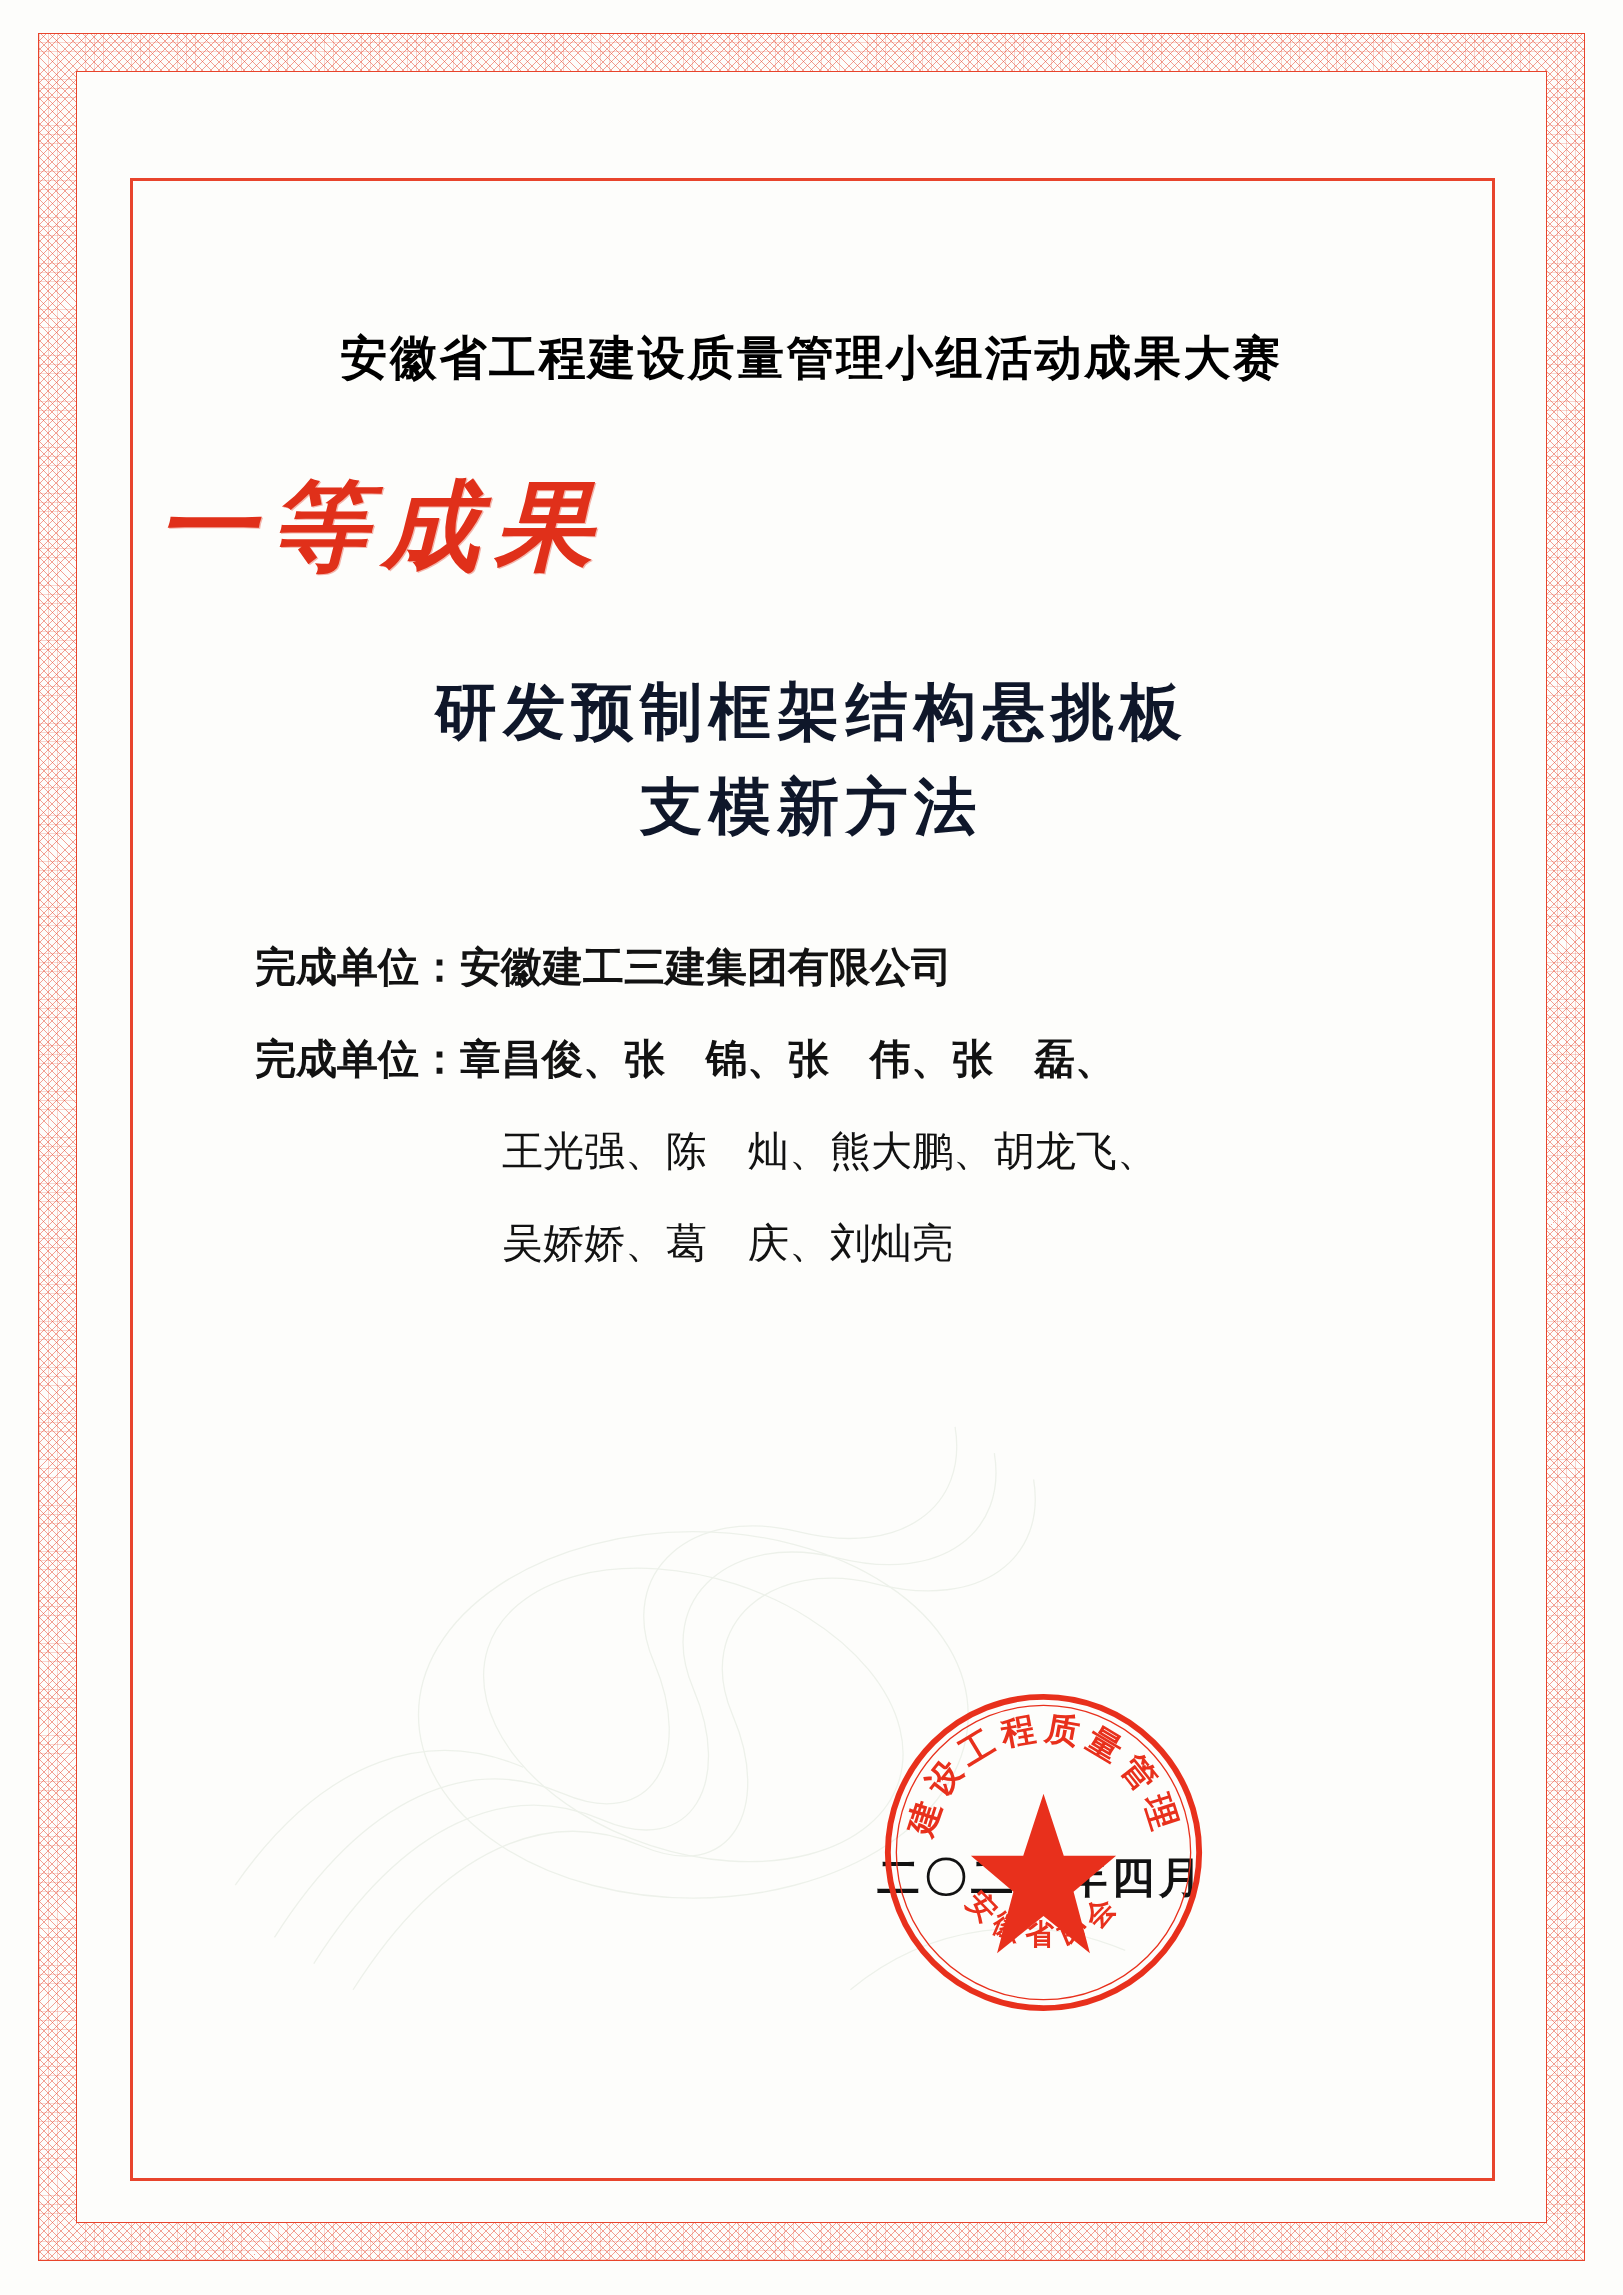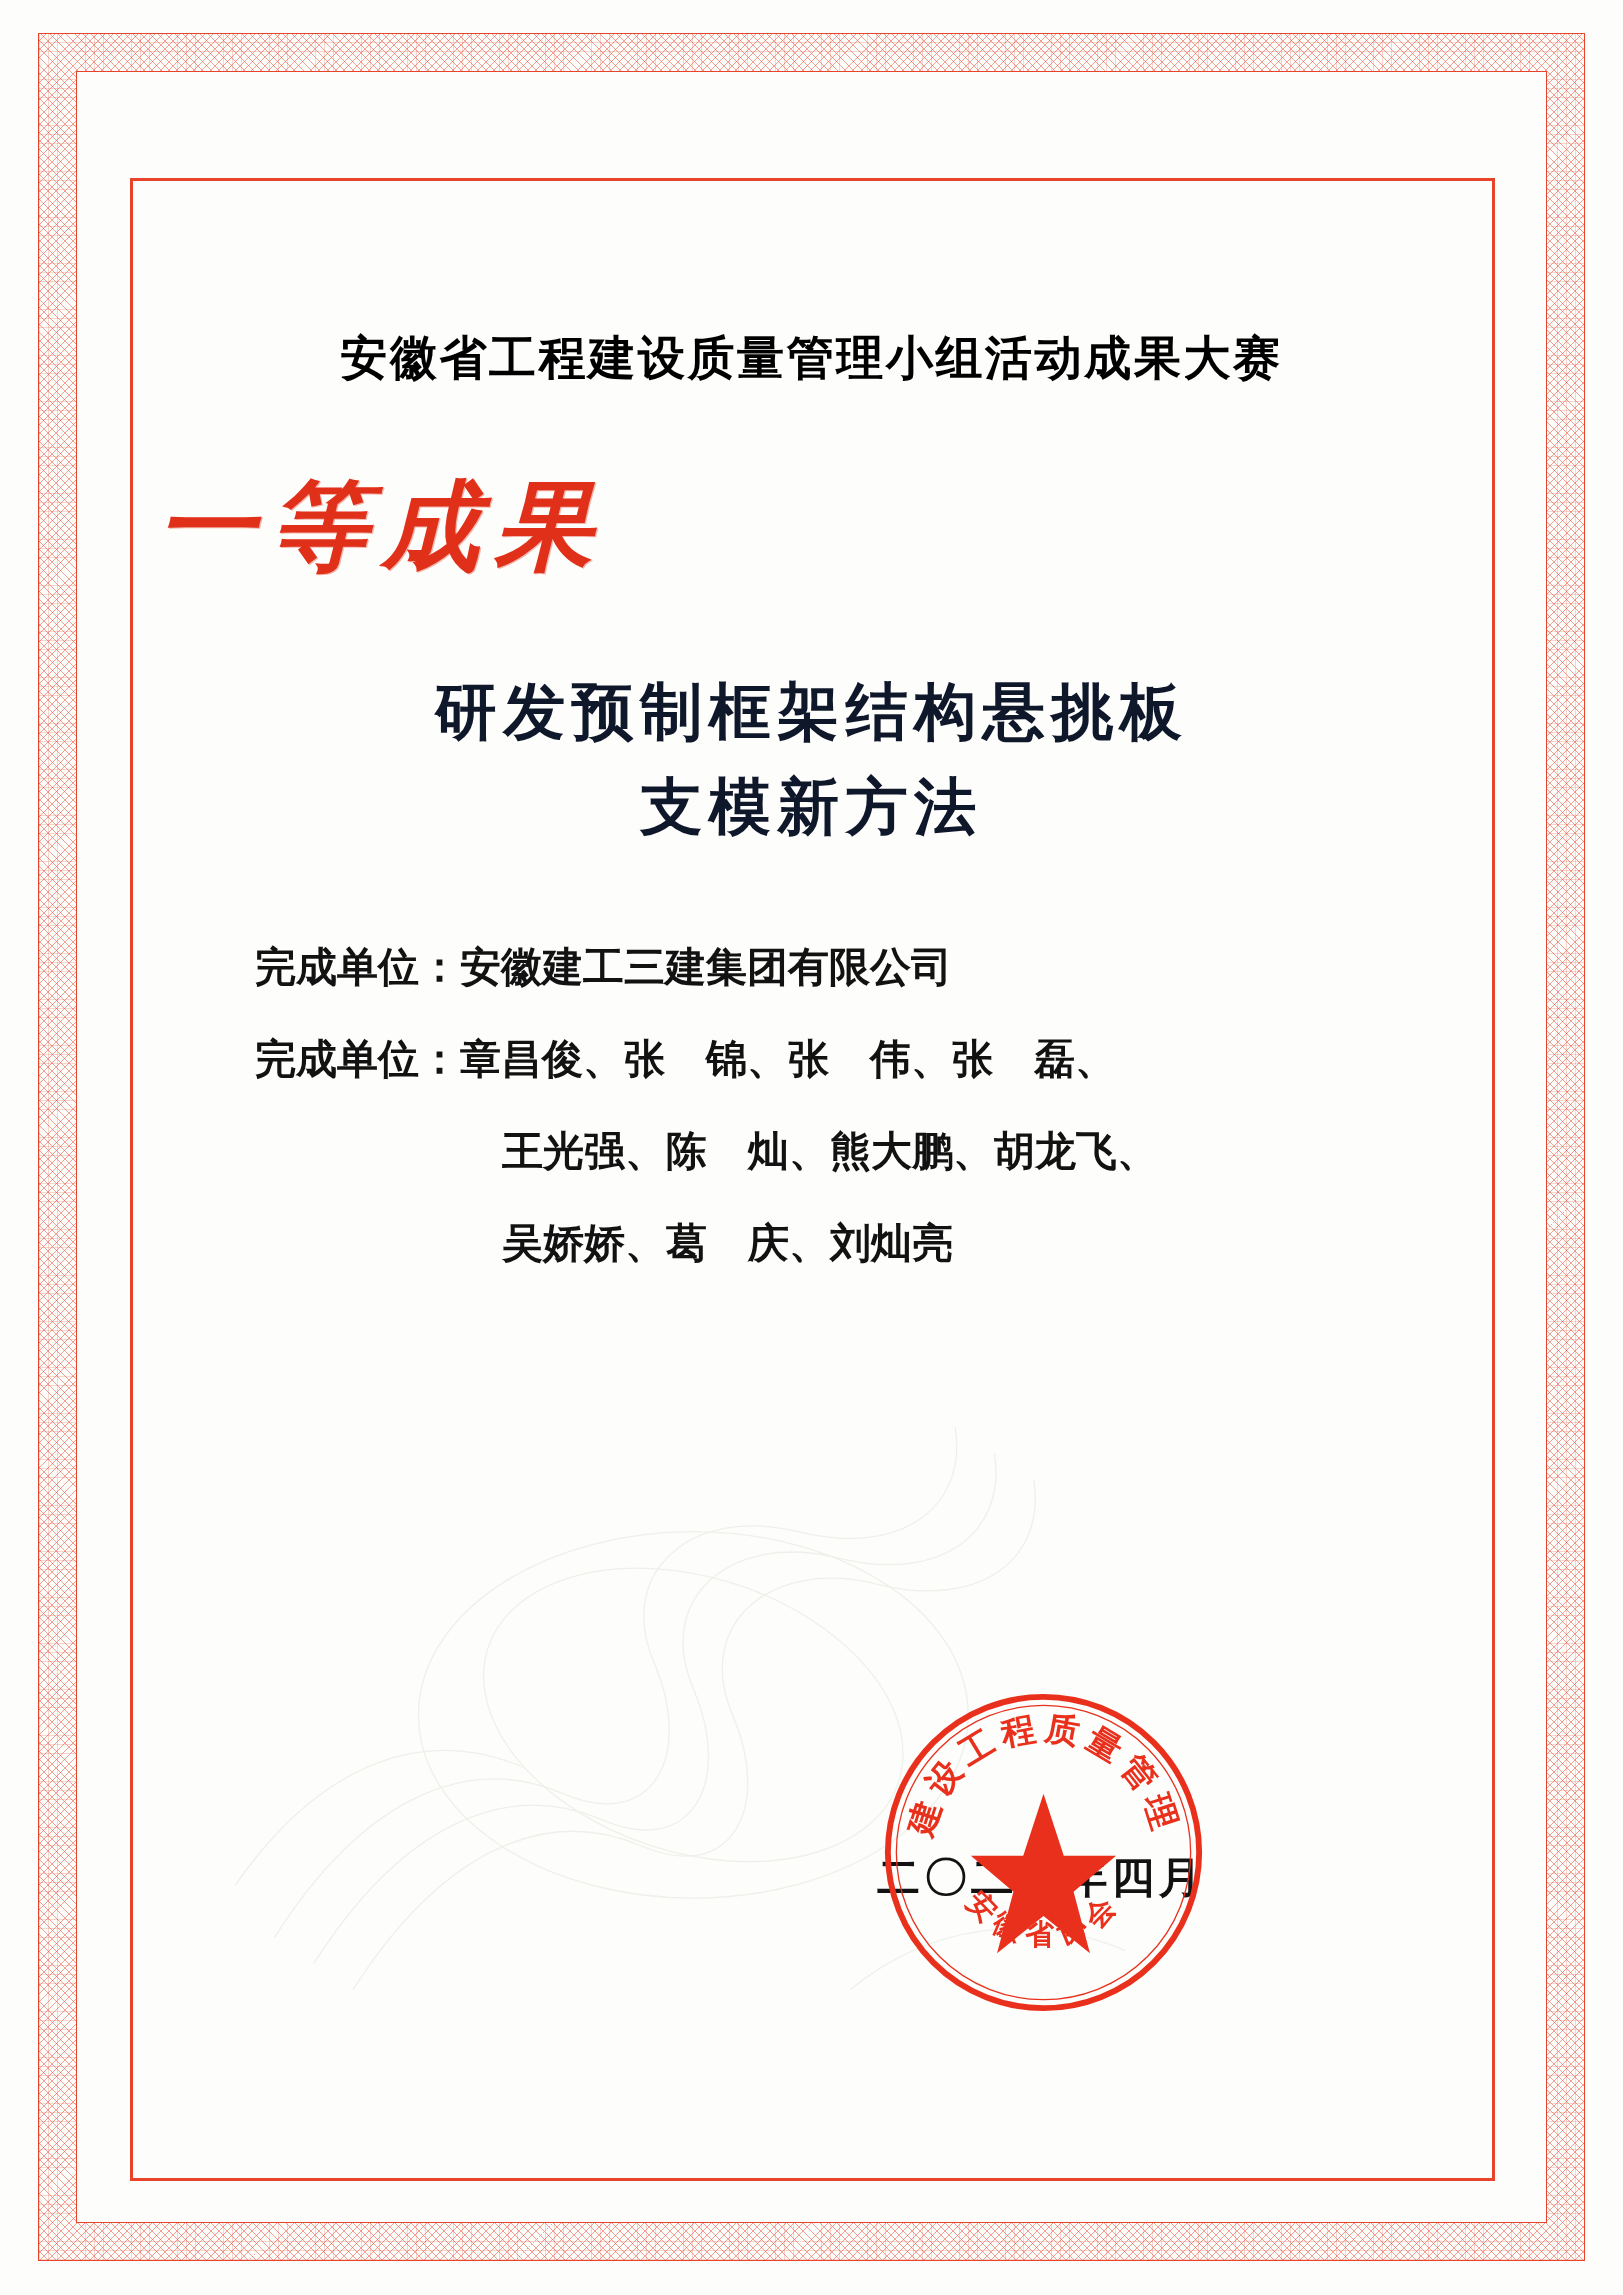--- a/index.html
+++ b/index.html
@@ -145,21 +145,21 @@
     white-space: pre;
     font-weight: bold;
   }
   .detail-value {
     white-space: pre;
     font-weight: bold;
   }
   .members-cont {
     margin-left: 247px;
     white-space: pre;
-    font-weight: bold;
+    font-weight: normal;
     margin-bottom: 51px;
   }
   .date-text {
     position: absolute;
     left: 877px;
     top: 1849px;
     font-family: "Liberation Sans", sans-serif;
     font-weight: bold;
     font-size: 43px;
     letter-spacing: 3.9px;

